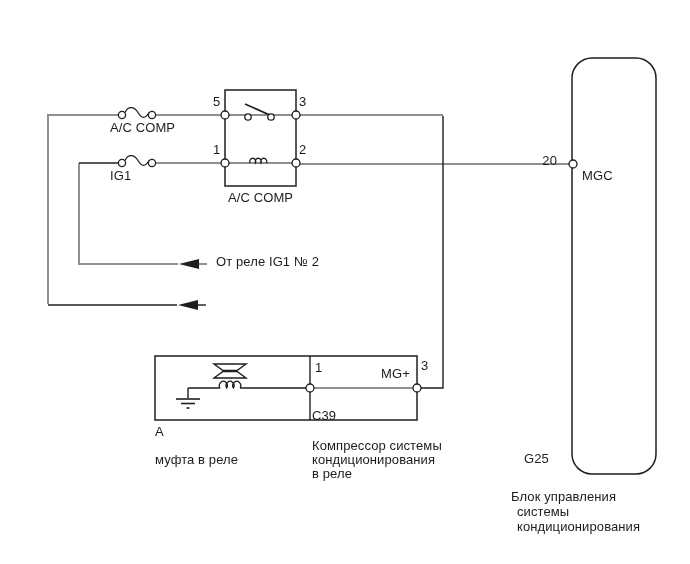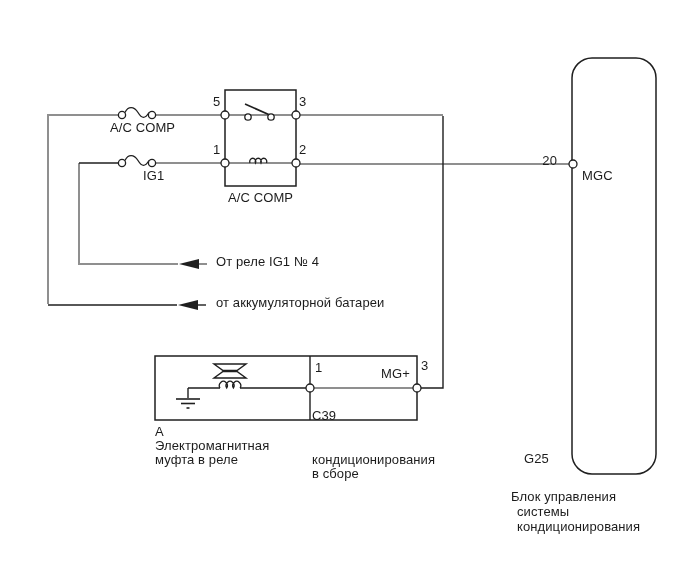--- a/index.html
+++ b/index.html
@@ -84,44 +84,43 @@
       <circle cx="296" cy="115" r="4"></circle>
       <circle cx="225" cy="163" r="4"></circle>
       <circle cx="296" cy="163" r="4"></circle>
     </g>
     <circle cx="310" cy="388" r="4" fill="#fff" stroke="#1f1f1f" stroke-width="1.3"></circle>
     <circle cx="417" cy="388" r="4" fill="#fff" stroke="#1f1f1f" stroke-width="1.3"></circle>
     <circle cx="573" cy="164" r="4" fill="#fff" stroke="#1f1f1f" stroke-width="1.3"></circle>
   </svg>
 
   <span class="t" style="left:110px;top:121px">A/C COMP</span>
-  <span class="t" style="left:143px;top:169px">IG1</span>
+  <span class="t" style="left:110px;top:169px">IG1</span>
 
   <span class="t" style="left:213px;top:95px">5</span>
   <span class="t" style="left:299px;top:95px">3</span>
   <span class="t" style="left:213px;top:143px">1</span>
   <span class="t" style="left:299px;top:143px">2</span>
   <span class="t" style="left:228px;top:191px">A/C COMP</span>
 
-  <span class="t" style="left:216px;top:255px">От реле IG1 № 4</span>
-  <span class="t" style="left:216px;top:296px">от аккумуляторной батареи</span>
+  <span class="t" style="left:216px;top:255px">От реле IG1 № 2</span>
 
   <span class="t" style="left:541px;top:154px;width:16px;text-align:right">20</span>
   <span class="t" style="left:582px;top:169px">MGC</span>
 
   <span class="t" style="left:315px;top:361px">1</span>
   <span class="t" style="left:381px;top:367px;width:29px;text-align:left">MG+</span>
   <span class="t" style="left:421px;top:359px">3</span>
 
   <span class="t" style="left:155px;top:425px">A</span>
-  <span class="t" style="left:155px;top:439px">Электромагнитная</span>
   <span class="t" style="left:155px;top:453px">муфта в реле</span>
 
   <span class="t" style="left:312px;top:409px">C39</span>
+  <span class="t" style="left:312px;top:439px">Компрессор системы</span>
   <span class="t" style="left:312px;top:453px">кондиционирования</span>
-  <span class="t" style="left:312px;top:467px">в сборе</span>
+  <span class="t" style="left:312px;top:467px">в реле</span>
 
   <span class="t" style="left:524px;top:452px">G25</span>
   <span class="t" style="left:511px;top:490px">Блок управления</span>
   <span class="t" style="left:517px;top:505px">системы</span>
   <span class="t" style="left:517px;top:520px">кондиционирования</span>
 
 </div>
 
 </body></html>

